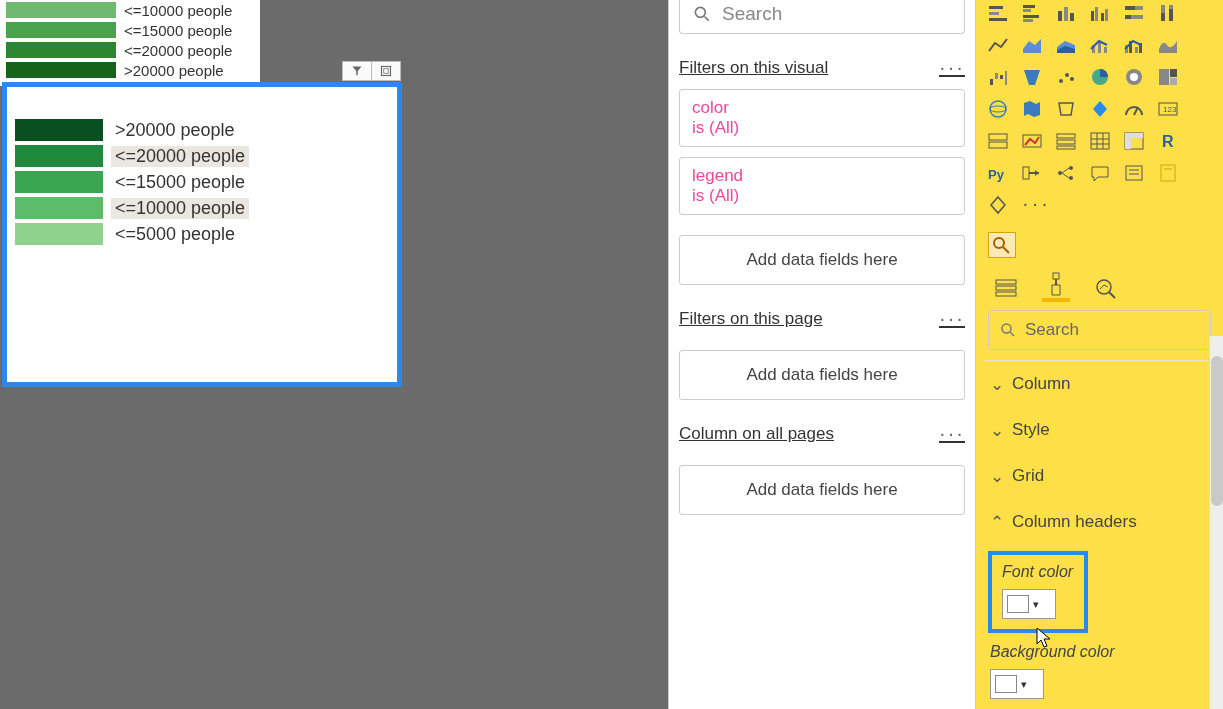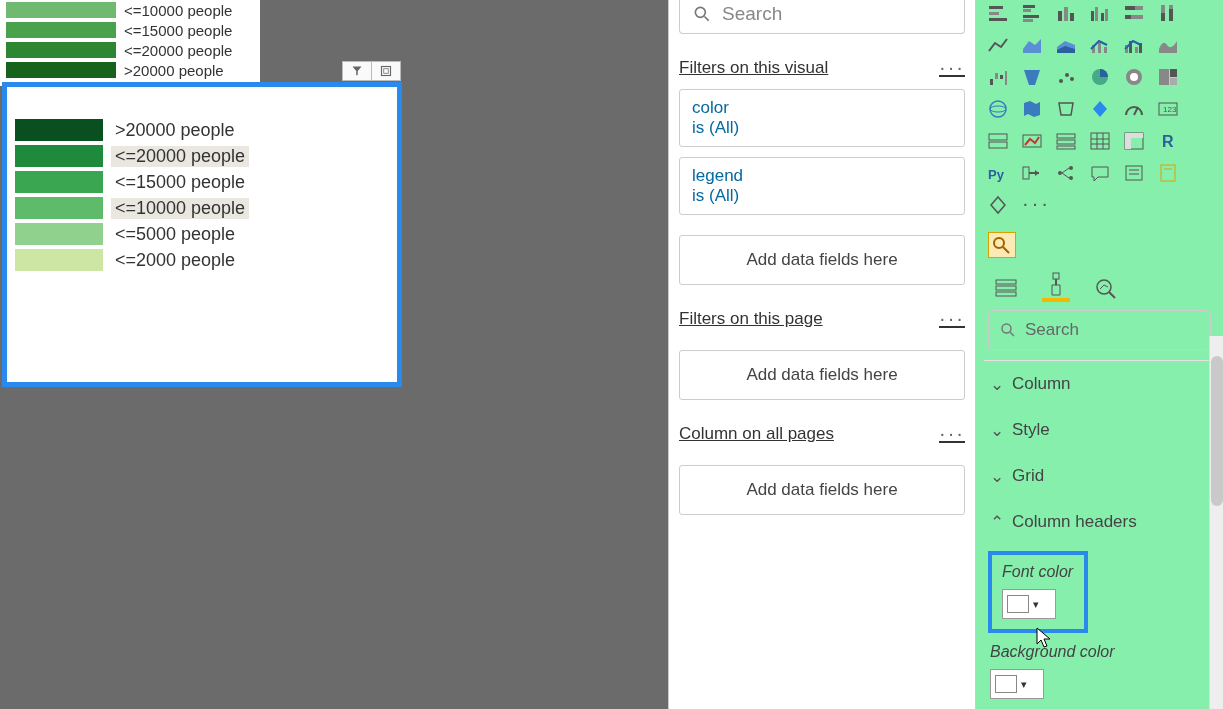--- a/index.html
+++ b/index.html
@@ -78,33 +78,33 @@
   }
   .search-box svg { margin-right:10px; }
   .search-box span { font-size:19px; color:#888; }
   .fsection-title {
     margin-top:22px; display:flex; align-items:center; justify-content:space-between;
     color:#333; font-size:17px;text-decoration:underline;
   }
   .dots { color:#666; font-size:20px; letter-spacing:2px; }
   .fcard {
     border:1px solid #ccc; border-radius:3px; padding:8px 12px;
-    margin-top:10px; font-size:17px; color:#0369a1;
+    margin-top:10px; font-size:17px; color:#ec4899;
   }
   .addfield {
     border:1px solid #ccc; border-radius:3px; padding:14px 12px;
     margin-top:20px; text-align:center; font-size:17px; color:#444;
   }
 
   
   .viz-pane {
     position:absolute;
     left: 976px; top:0; bottom:0;
     width: 247px;
-    background:#86efac;
+    background:#fde047;
     padding: 0 8px;
   }
   .viz-grid { display:flex; flex-wrap:wrap; gap:6px; padding-top:0; }
   .viz-icon {
     width:28px; height:26px; display:inline-flex; align-items:center; justify-content:center;
     color:#3a3a3a;
   }
   .viz-icon.active { background:#fce9b4; border:1px solid #d6a300; }
   .more-dots { font-size:20px; color:#555; letter-spacing:3px; margin-left:4px; }
   .tabrow { display:flex; gap:22px; margin:16px 0 8px 8px; align-items:center; }
@@ -199,24 +199,20 @@
           <div class="vlbl">&lt;=15000 people</div>
         </div>
       <div class="vrow">
           <div class="vswatch" style="background:#5ebb6a"></div>
           <div class="vlbl hl">&lt;=10000 people</div>
         </div>
       <div class="vrow">
           <div class="vswatch" style="background:#8fd18d"></div>
           <div class="vlbl">&lt;=5000 people</div>
         </div>
-      <div class="vrow">
-          <div class="vswatch" style="background:#cde6a3"></div>
-          <div class="vlbl">&lt;=2000 people</div>
-        </div>
     </div>
   </div>
 </div>
 
 <div class="filters-pane">
   <div class="search-box" style="margin-top:-6px;border-top:none;border-radius:0 0 4px 4px;">
     <svg width="20" height="20" viewBox="0 0 24 24">
         <circle cx="10" cy="10" r="6" fill="none" stroke="#777" stroke-width="2"></circle>
         <line x1="15" y1="15" x2="20" y2="20" stroke="#777" stroke-width="2"></line>
       </svg>

